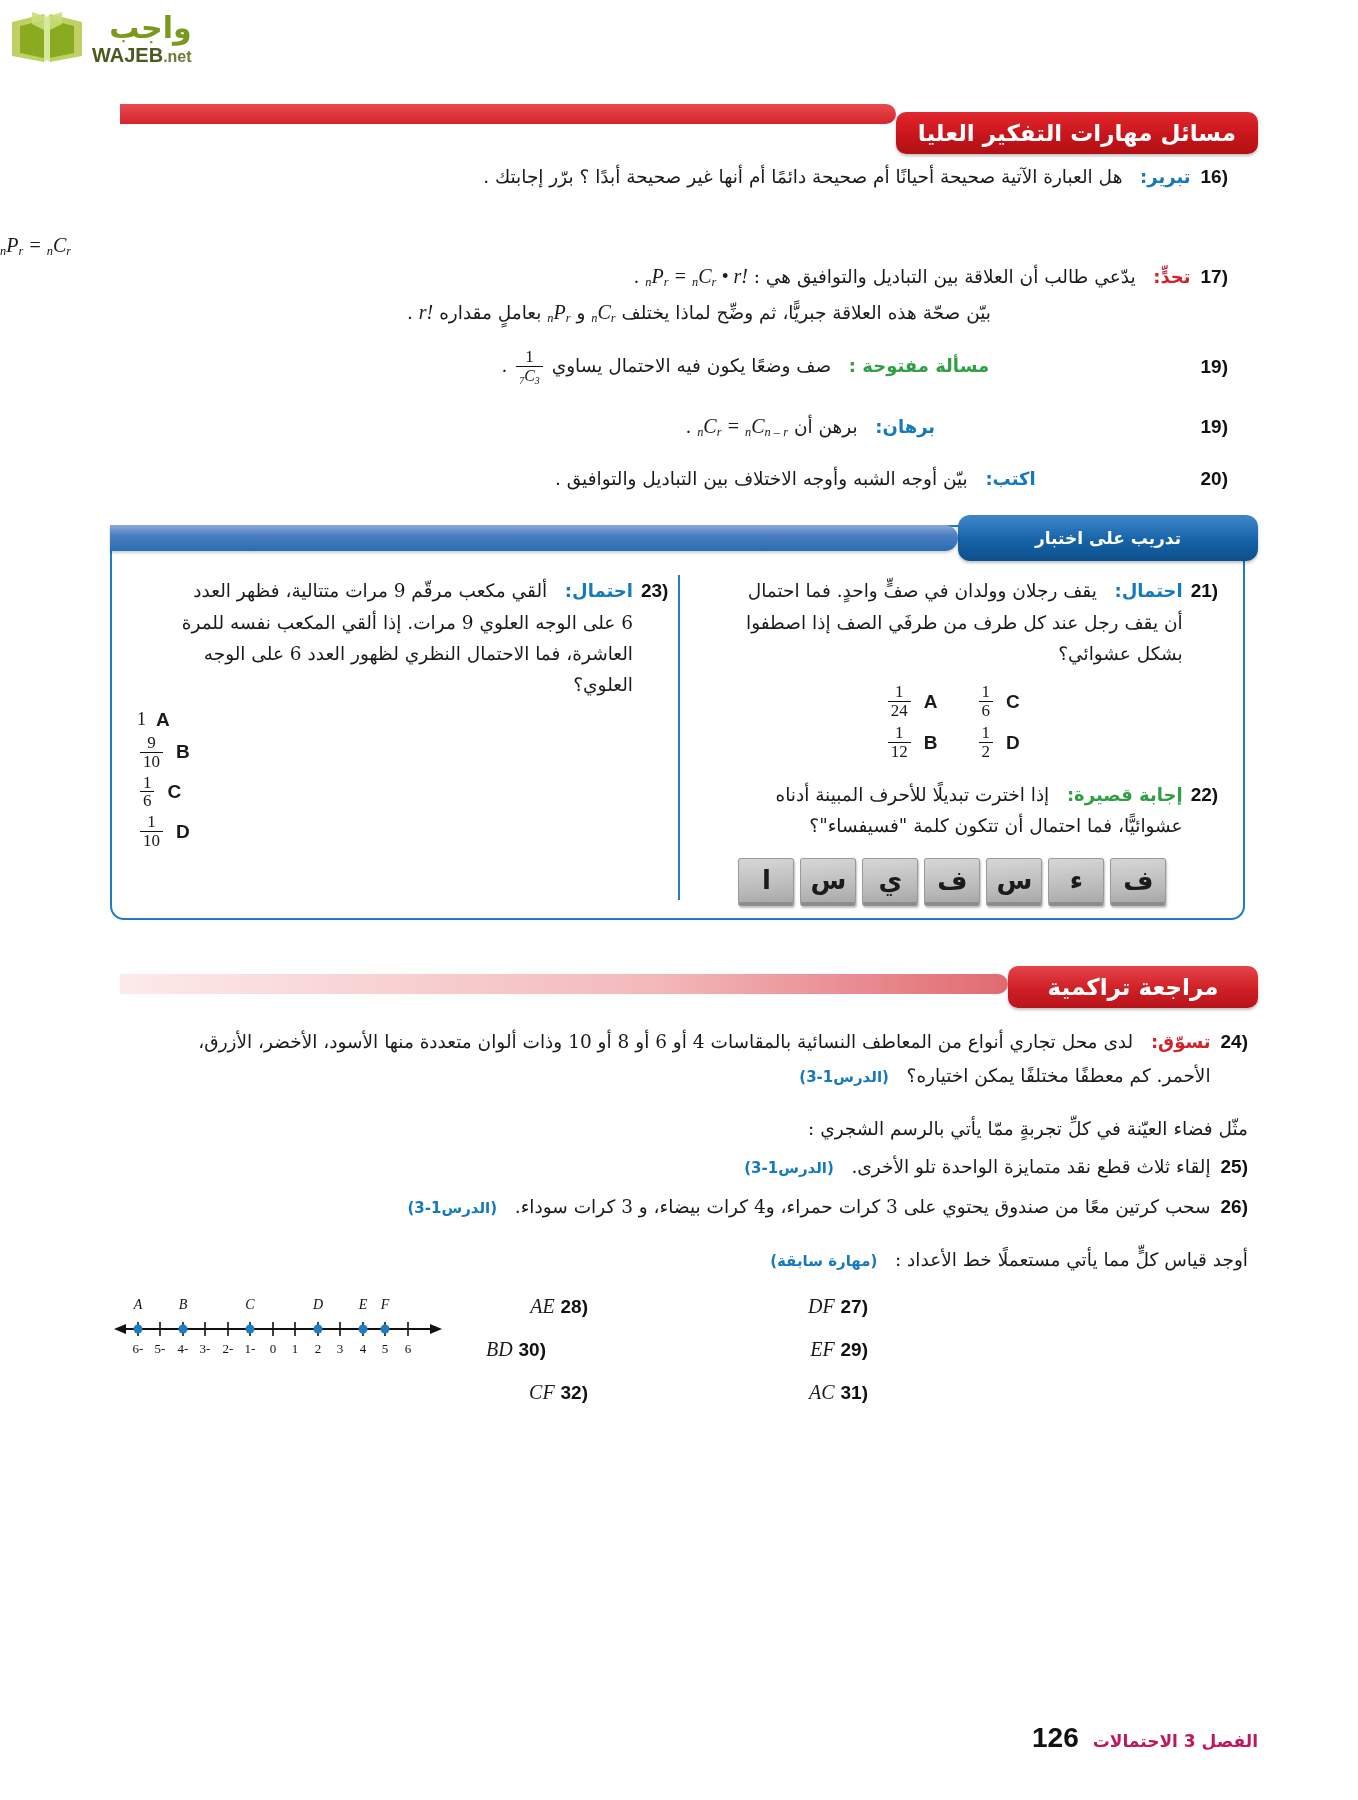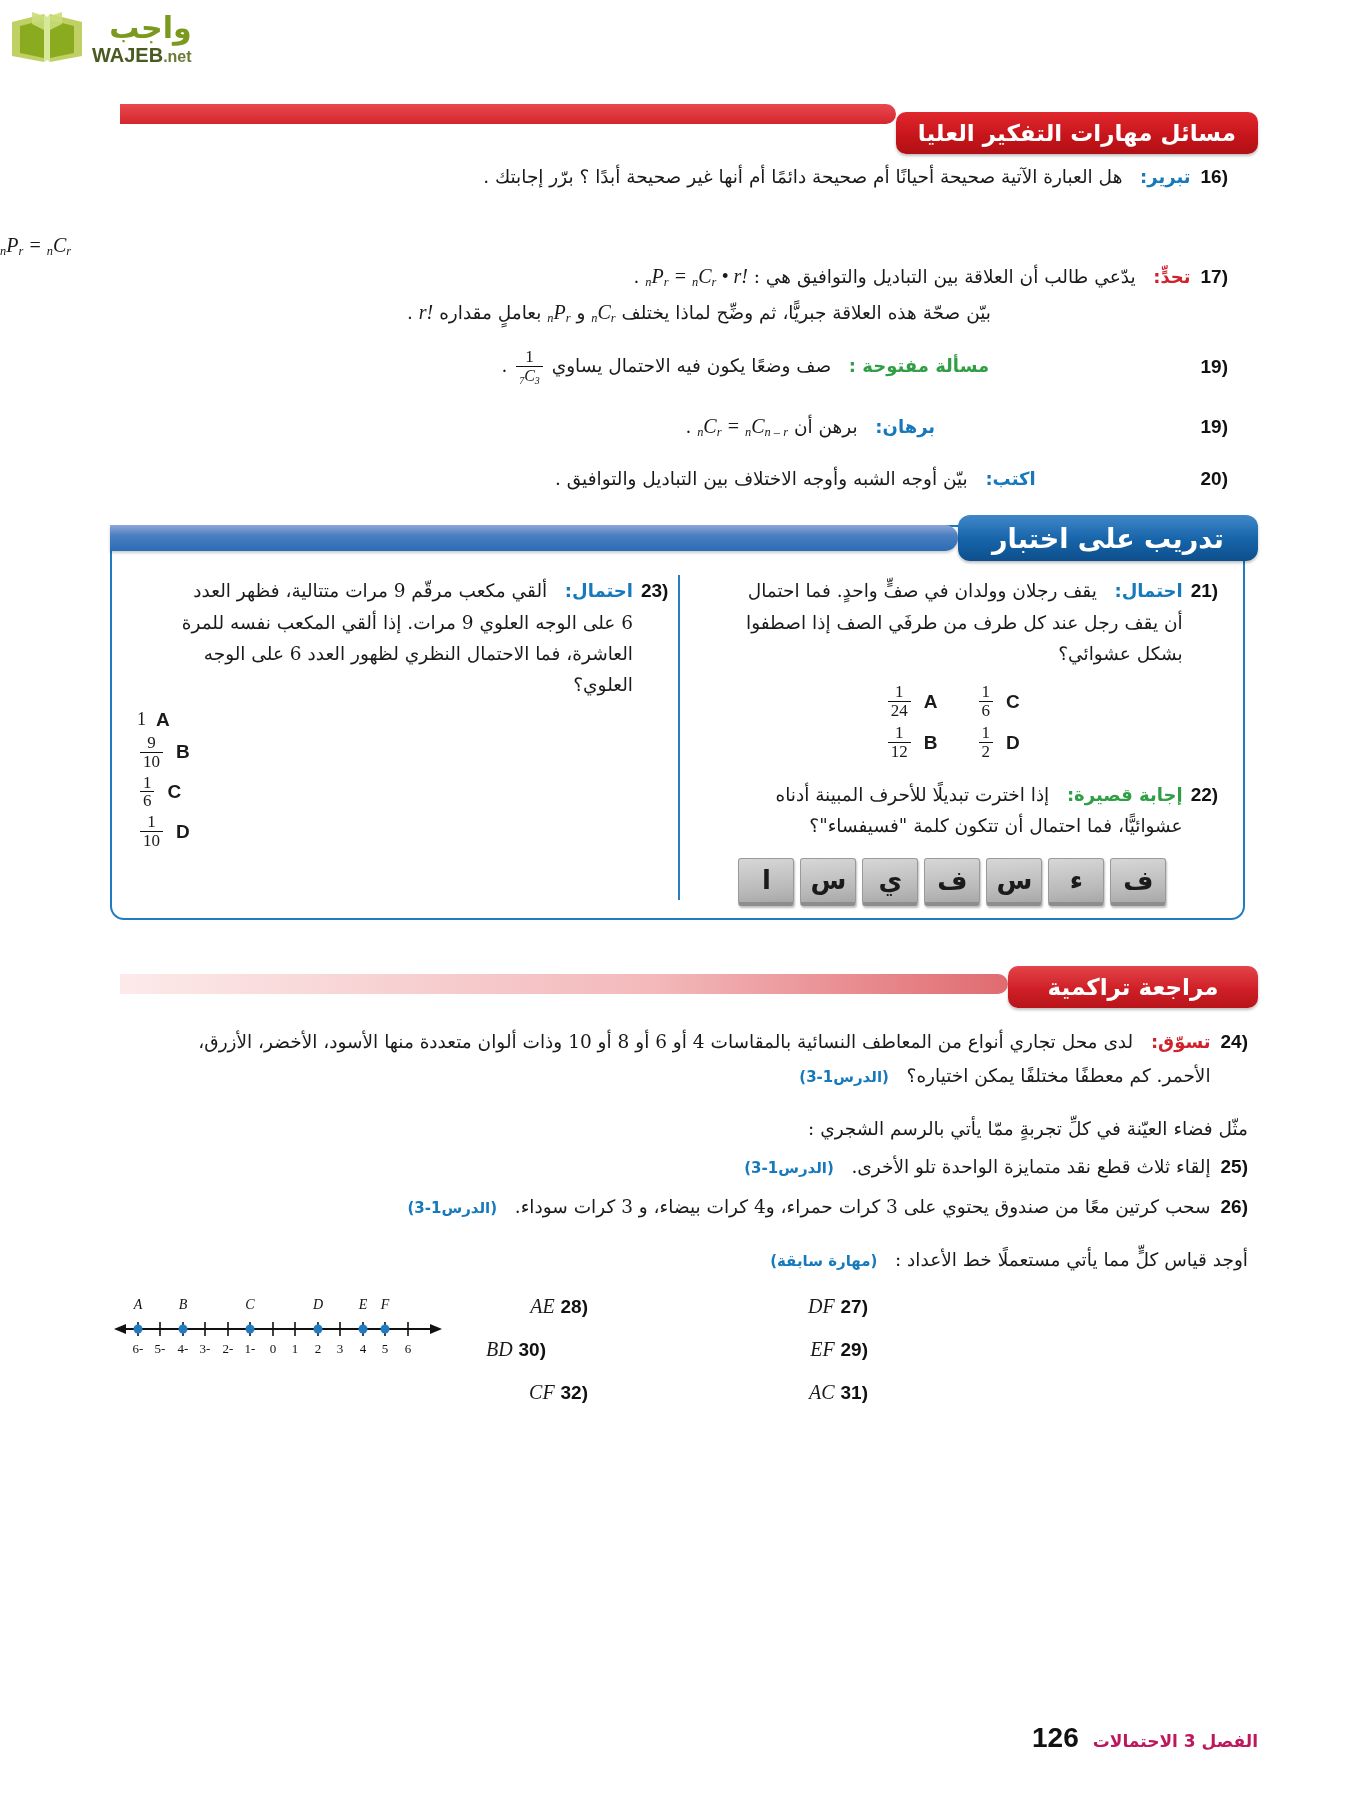--- a/index.html
+++ b/index.html
@@ -195,21 +195,21 @@
     box-shadow: 0 2px 3px rgba(0,0,0,.2);
   }
   #hdr-test .pill {
     height: 46px; min-width: 300px;
     border-radius: 12px;
     background: linear-gradient(180deg,#3f87c9 0%,#1663a8 55%,#0d4f8c 100%);
     display: flex; align-items: center; justify-content: center;
     padding: 16px 24px;
     color: #fff;
     font-family: "DejaVu Sans", sans-serif;
-    font-weight: bold; font-size: 27px;
+    font-weight: bold; font-size: 17px;
     box-shadow: 0 2px 3px rgba(0,0,0,.25);
   }
   .box-divider {
     position: absolute;
     top: 48px; bottom: 18px;
     left: 50%;
     width: 2px;
     background: #2b7cc0;
   }
   .box-col {

